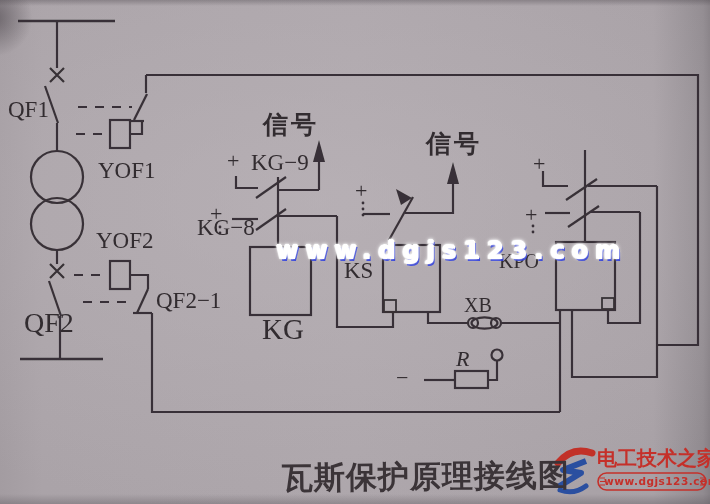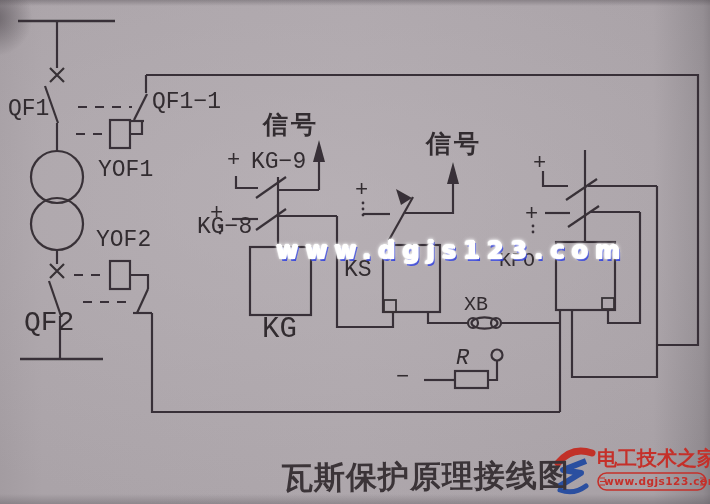--- a/index.html
+++ b/index.html
@@ -8,21 +8,21 @@
           radial-gradient(ellipse 120% 90% at 45% 40%, rgba(190,183,188,.55), rgba(0,0,0,0) 70%),
           linear-gradient(90deg, #a39ca1 0, #aaa3a8 6%, #ada6ab 50%, #a8a1a6 92%, #918b90 99%, #868085 100%),
           #a9a2a7;
         font-family:"Liberation Serif","DejaVu Serif",serif;}
   #page::before{content:"";position:absolute;inset:0;pointer-events:none;
         background:
           radial-gradient(circle 55px at -6px 18px, rgba(60,54,60,.55), rgba(0,0,0,0) 70%),
           linear-gradient(180deg, rgba(70,64,70,.35) 0, rgba(0,0,0,0) 6px),
           linear-gradient(0deg, rgba(88,82,88,.35) 0, rgba(0,0,0,0) 10px);}
   .lbl{position:absolute;color:#322c30;white-space:nowrap;line-height:1;
-       font-family:Liberation Mono, monospace;}
+       font-family:Liberation Serif, serif;}
   .cjk{font-family:"DejaVu Sans","Liberation Sans",sans-serif;font-weight:700;}
   svg{position:absolute;left:0;top:0;}
   .wm{position:absolute;left:276px;top:236px;width:380px;height:34px;pointer-events:none;}
   .wm .b{position:absolute;left:2px;top:3px;color:#2233dd;opacity:.85;filter:blur(.4px);}
   .wm .w{position:absolute;left:0;top:0;color:#ffffff;
          text-shadow:0 0 2px #fff,0 0 4px #fff,1px 1px 0 #fff,-1px 1px 1px #fff;}
   .wm span{font-family:"DejaVu Sans",sans-serif;font-weight:800;font-size:24px;letter-spacing:7px;}
   #caption{left:282px;top:461px;font-size:31px;color:#3b3438;letter-spacing:1px;transform:rotate(-.6deg);}
   #logo-name{left:597px;top:448px;font-size:20px;color:#c5302a;letter-spacing:0;}
   #logo-url{left:604px;top:476px;width:100px;text-align:center;font-size:10.5px;color:#c5302a;
@@ -174,24 +174,24 @@
       <path d="M586,461 L563,470 L581,473 L558,487" stroke="#2a4fa0" stroke-width="6" fill="none" stroke-linejoin="round"></path>
       <path d="M560,490 Q574,495 586,486" stroke="#2a4fa0" stroke-width="5" fill="none" stroke-linecap="round"></path>
     </g>
     <g>
       <rect x="598" y="473" width="108" height="17" rx="8.5" stroke="#c5302a" stroke-width="1.6" fill="none"></rect>
       <path d="M600,478 h5 M600,481.5 h5 M600,485 h5 M700,478 h5 M700,481.5 h5 M700,485 h5" stroke="#c5302a" stroke-width="1.2"></path>
     </g>
   </svg>
 
   <div class="lbl" style="left:8px;top:98px;font-size:23px">QF1</div>
-  <div class="lbl" style="left:152px;top:91px;font-size:23px">QF1−1</div>
   <div class="lbl" style="left:98px;top:159px;font-size:23px">YOF1</div>
   <div class="lbl" style="left:96px;top:229px;font-size:23px">YOF2</div>
   <div class="lbl" style="left:24px;top:309px;font-size:28px">QF2</div>
+  <div class="lbl" style="left:156px;top:289px;font-size:23px">QF2−1</div>
 
   <div class="lbl" style="left:227px;top:150px;font-size:22px">+</div>
   <div class="lbl" style="left:251px;top:151px;font-size:23px">KG−9</div>
   <div class="lbl" style="left:210px;top:203px;font-size:22px">+</div>
   <div class="lbl" style="left:197px;top:216px;font-size:23px">KG−8</div>
 
   <div class="lbl cjk" style="left:263px;top:112px;font-size:25px;letter-spacing:3px">信号</div>
   <div class="lbl cjk" style="left:426px;top:131px;font-size:25px;letter-spacing:3px">信号</div>
 
   <div class="lbl" style="left:355px;top:180px;font-size:22px">+</div>

